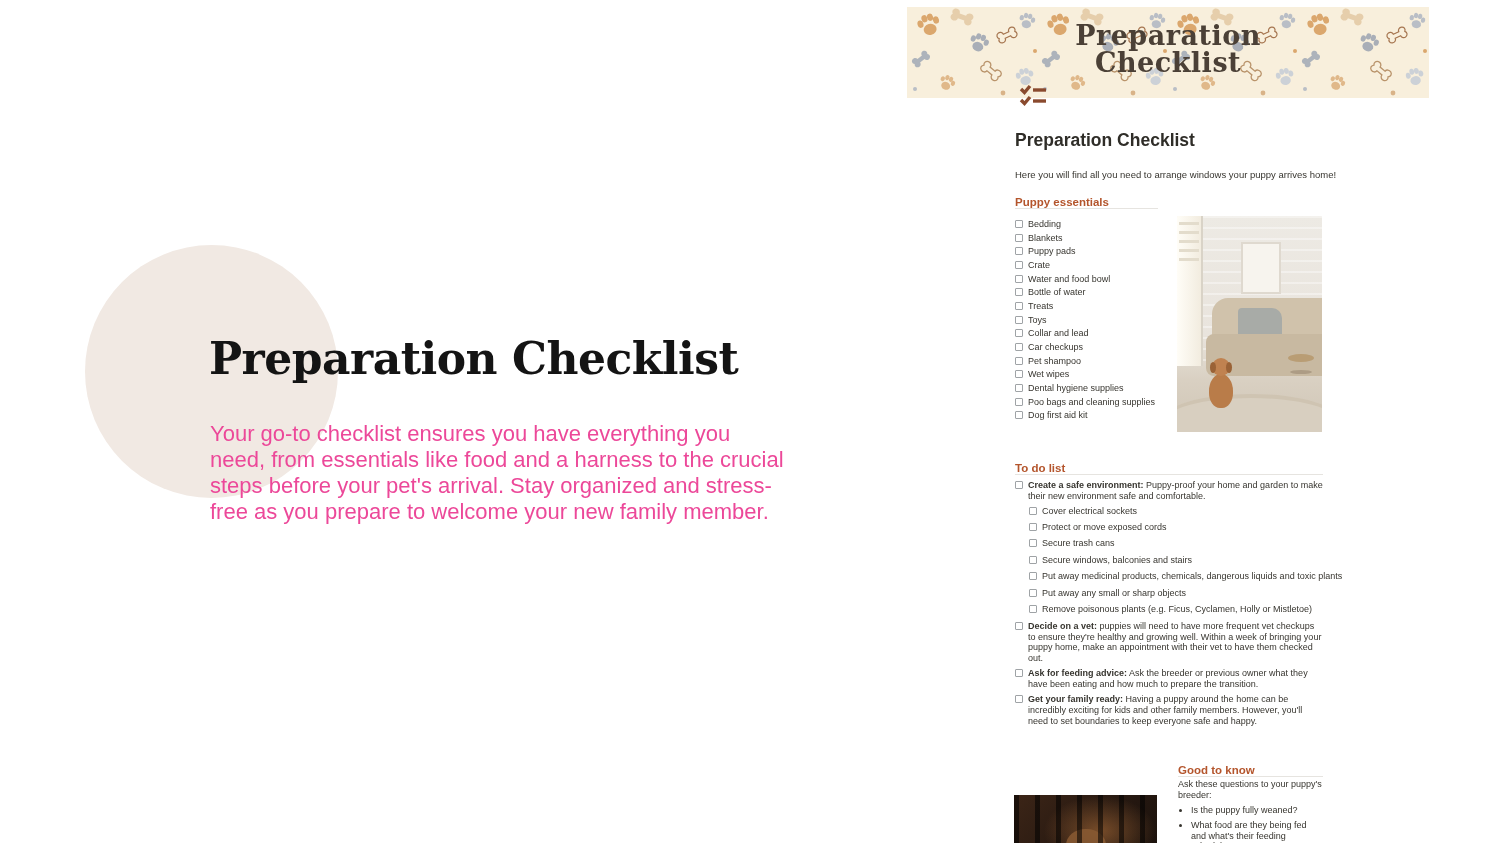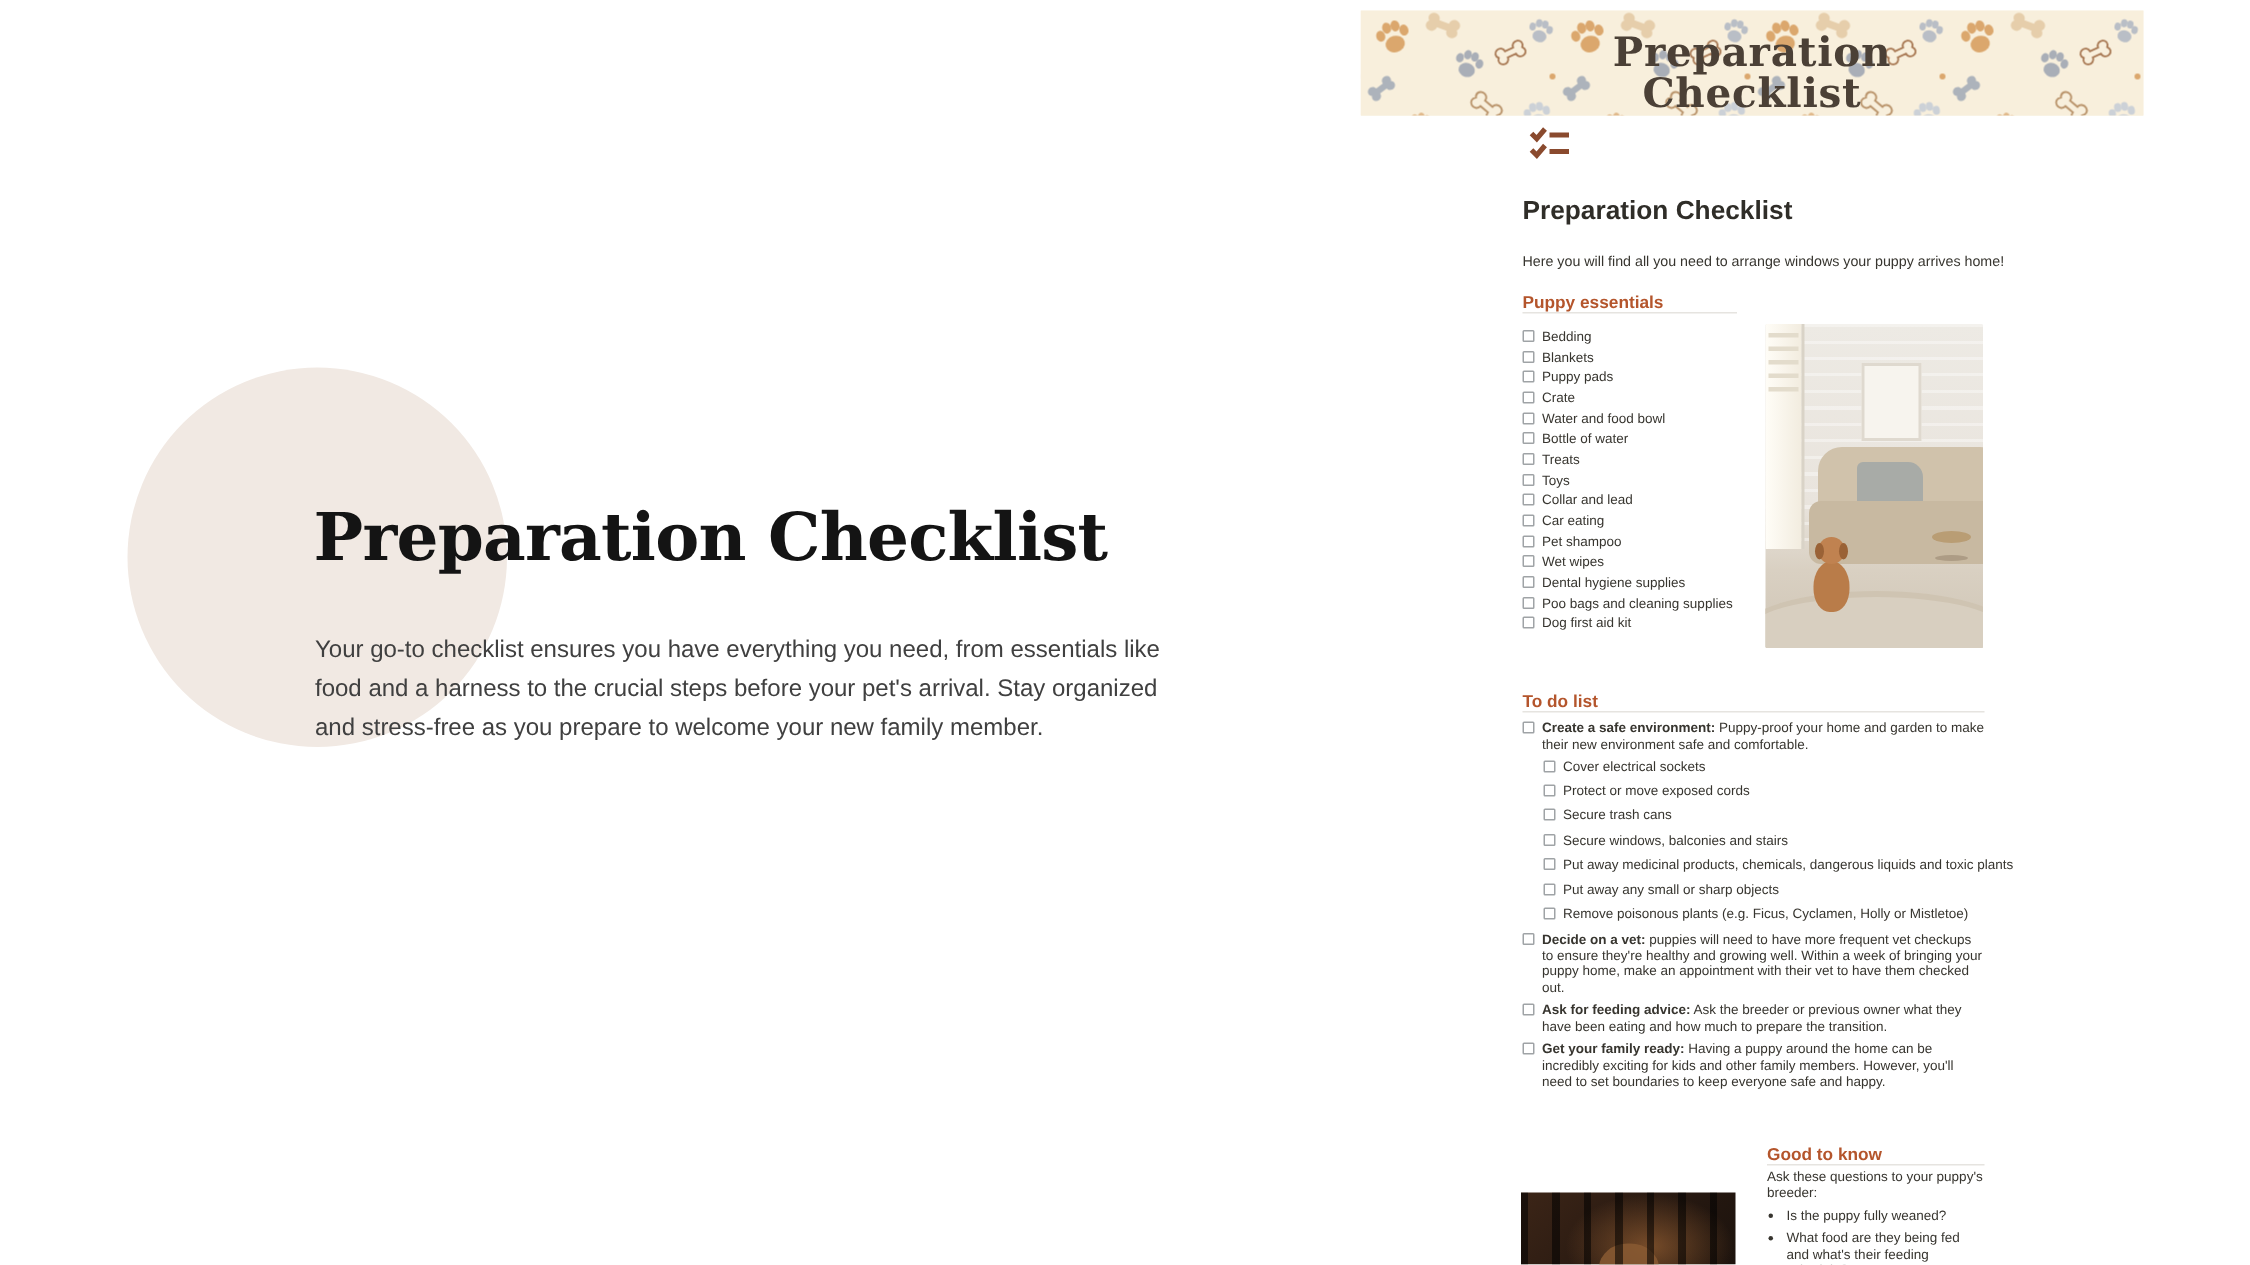--- a/index.html
+++ b/index.html
@@ -15,27 +15,27 @@
     position:absolute; left:85px; top:245px; width:253px; height:253px;
     border-radius:50%; background:var(--circle,#f1e9e3);
   }
   .left-title {
     position:absolute; left:209px; top:333px;
     font-family:"DejaVu Serif", serif; font-weight:700;
     font-size:44px; letter-spacing:-0.5px; color:#141414; white-space:nowrap;
   }
   .left-desc {
     position:absolute; left:210px; top:421px; width:575px;
-    font-size:16px; line-height:26px; color:#404040;
+    font-size:22px; line-height:26px; color:#ec4899;
   }
 
   
   .doc { position:absolute; left:907px; top:0; width:593px; height:843px; background:#fff; overflow:hidden; }
 
-  .banner { position:absolute; left:0; top:7px; width:522px; height:70px; overflow:hidden; background:var(--banner-bg,#f8efdc); }
+  .banner { position:absolute; left:0; top:7px; width:522px; height:91px; overflow:hidden; background:var(--banner-bg,#f8efdc); }
   .banner svg { position:absolute; left:0; top:0; }
   .banner-title {
     position:absolute; left:0; top:15px; width:100%; text-align:center;
     font-family:"DejaVu Serif", serif; font-weight:700;
     font-size:27px; line-height:27px; color:#4b4036; letter-spacing:0.5px;
   }
 
   .page-icon { position:absolute; left:112px; top:84px; width:28px; height:24px; }
   .page-icon path { stroke:var(--accent-dark,#8a4a2e); stroke-width:3.4; fill:none; }
 
@@ -204,21 +204,21 @@
         <div class="check-row">
           <span class="cb"></span>
           <span class="cl">Toys</span>
         </div>
         <div class="check-row">
           <span class="cb"></span>
           <span class="cl">Collar and lead</span>
         </div>
         <div class="check-row">
           <span class="cb"></span>
-          <span class="cl">Car eating</span>
+          <span class="cl">Car checkups</span>
         </div>
         <div class="check-row">
           <span class="cb"></span>
           <span class="cl">Pet shampoo</span>
         </div>
         <div class="check-row">
           <span class="cb"></span>
           <span class="cl">Wet wipes</span>
         </div>
         <div class="check-row">

